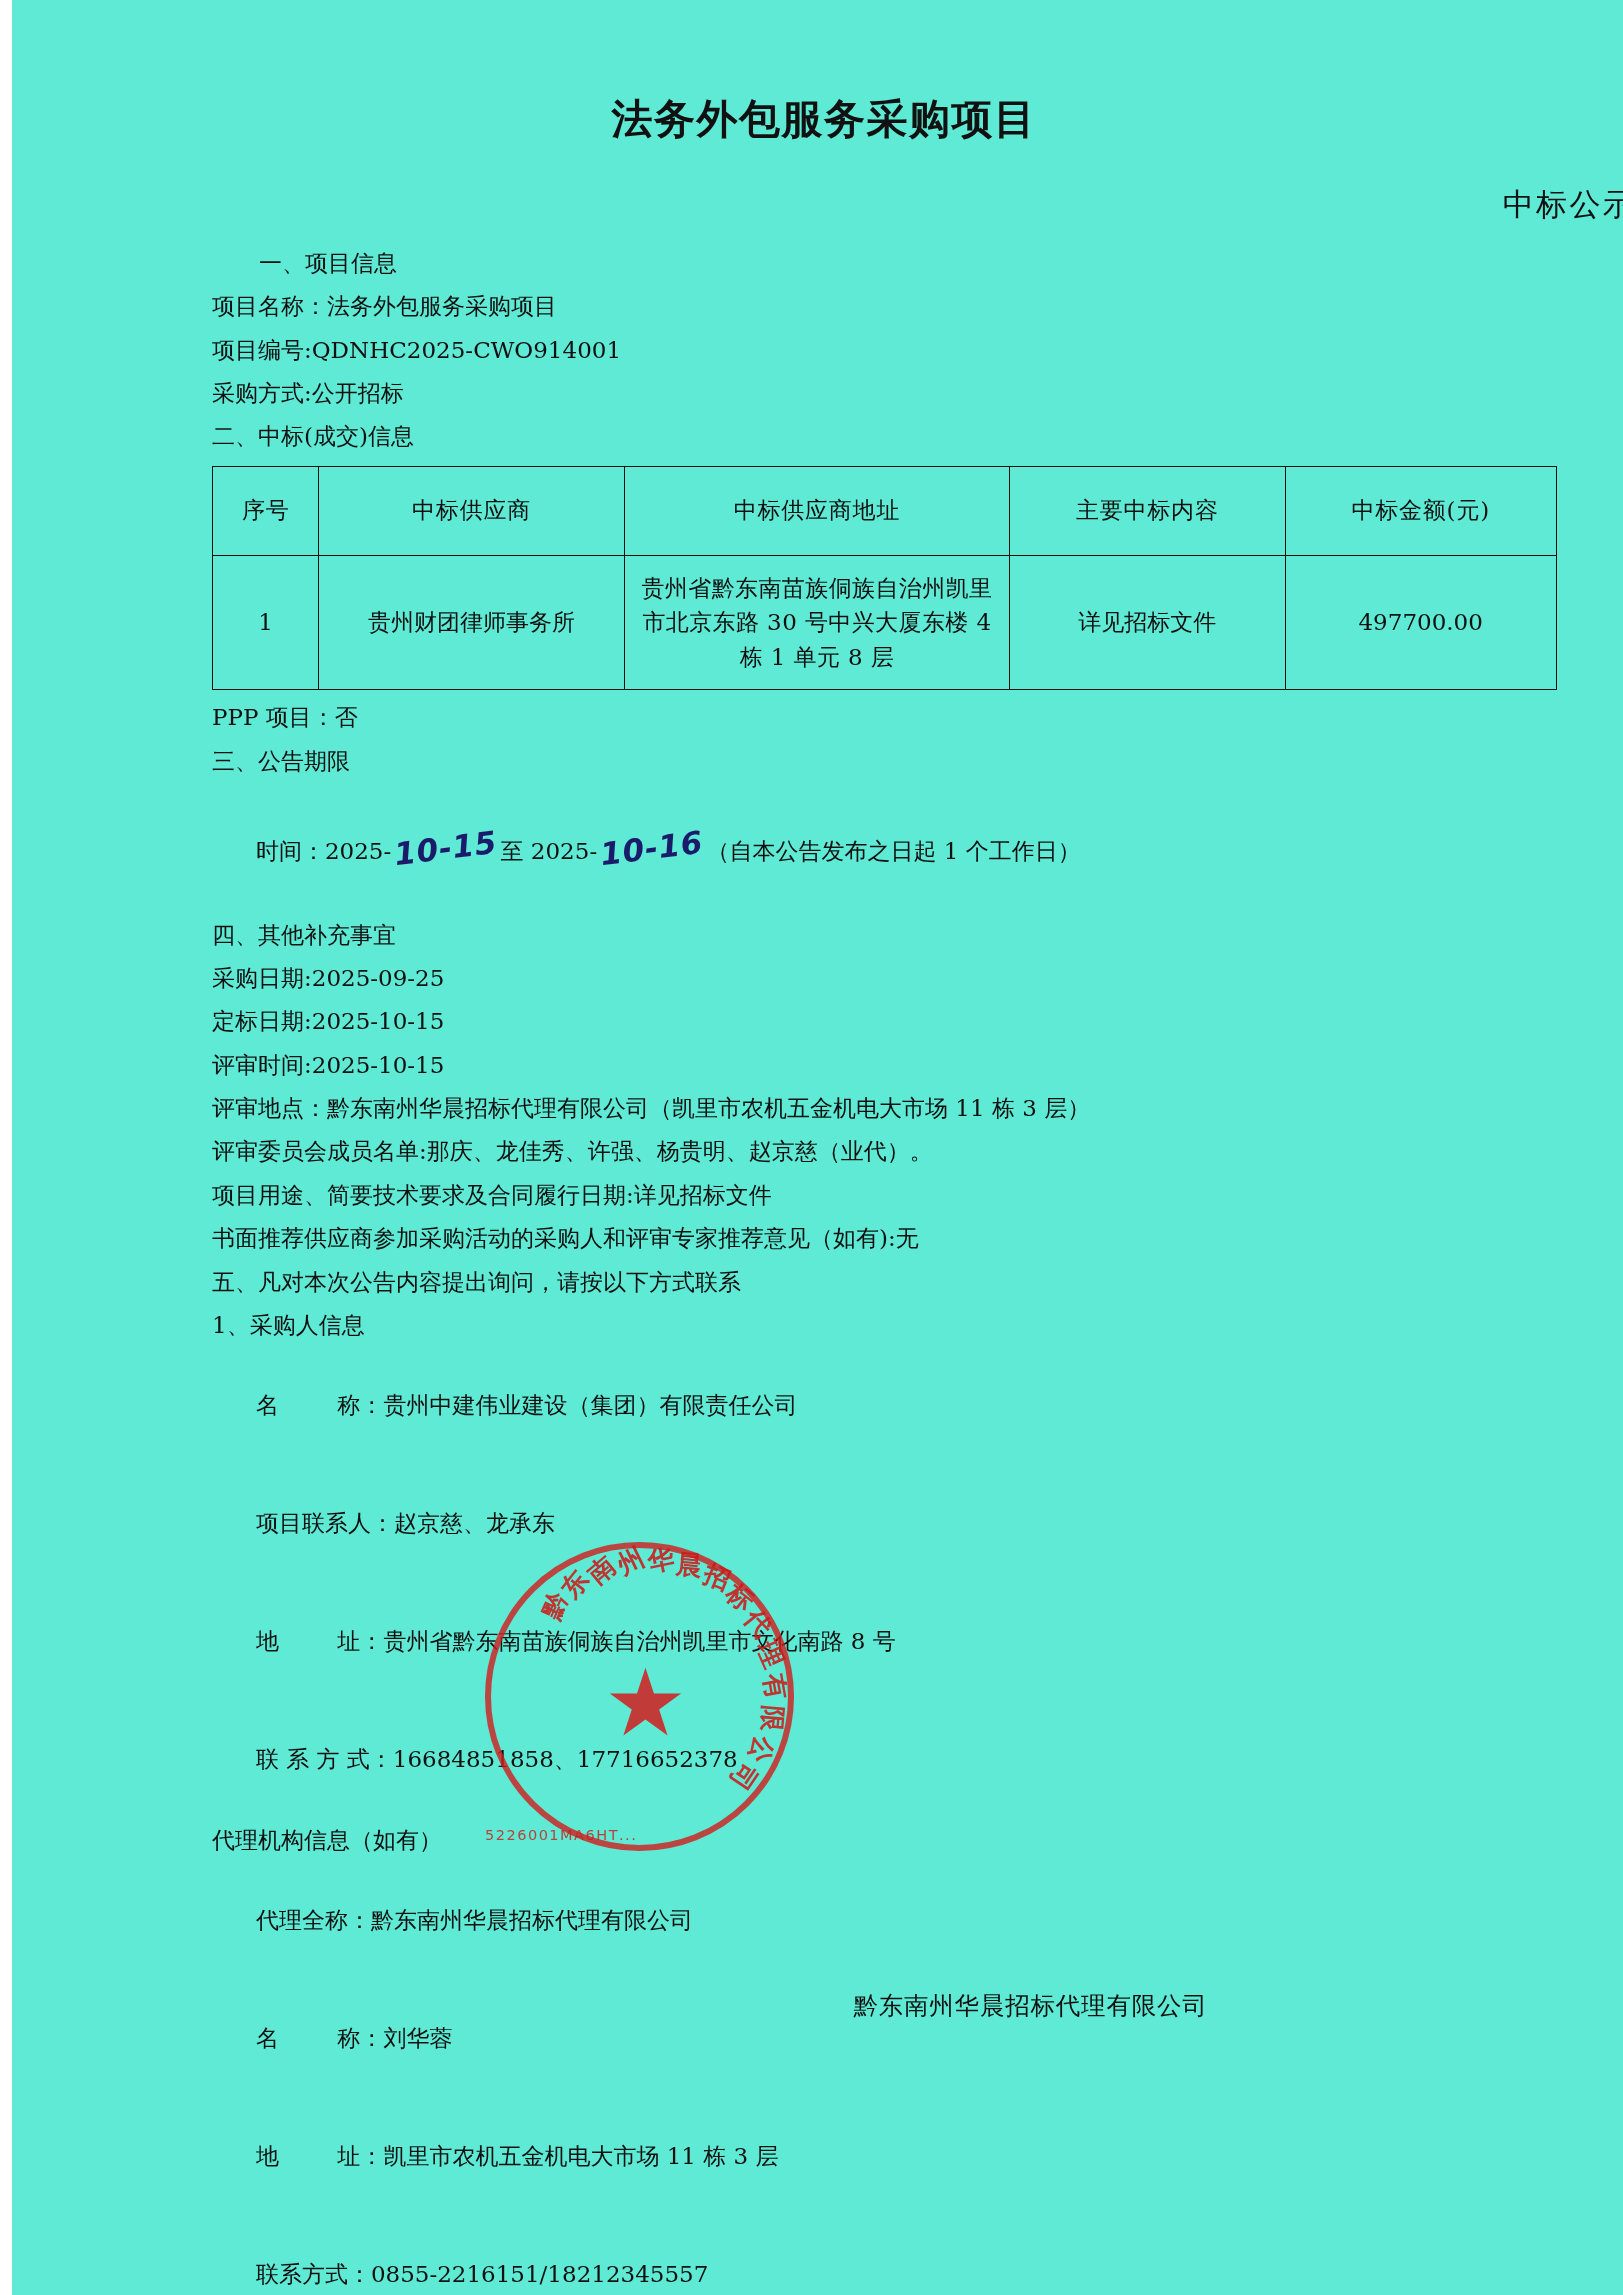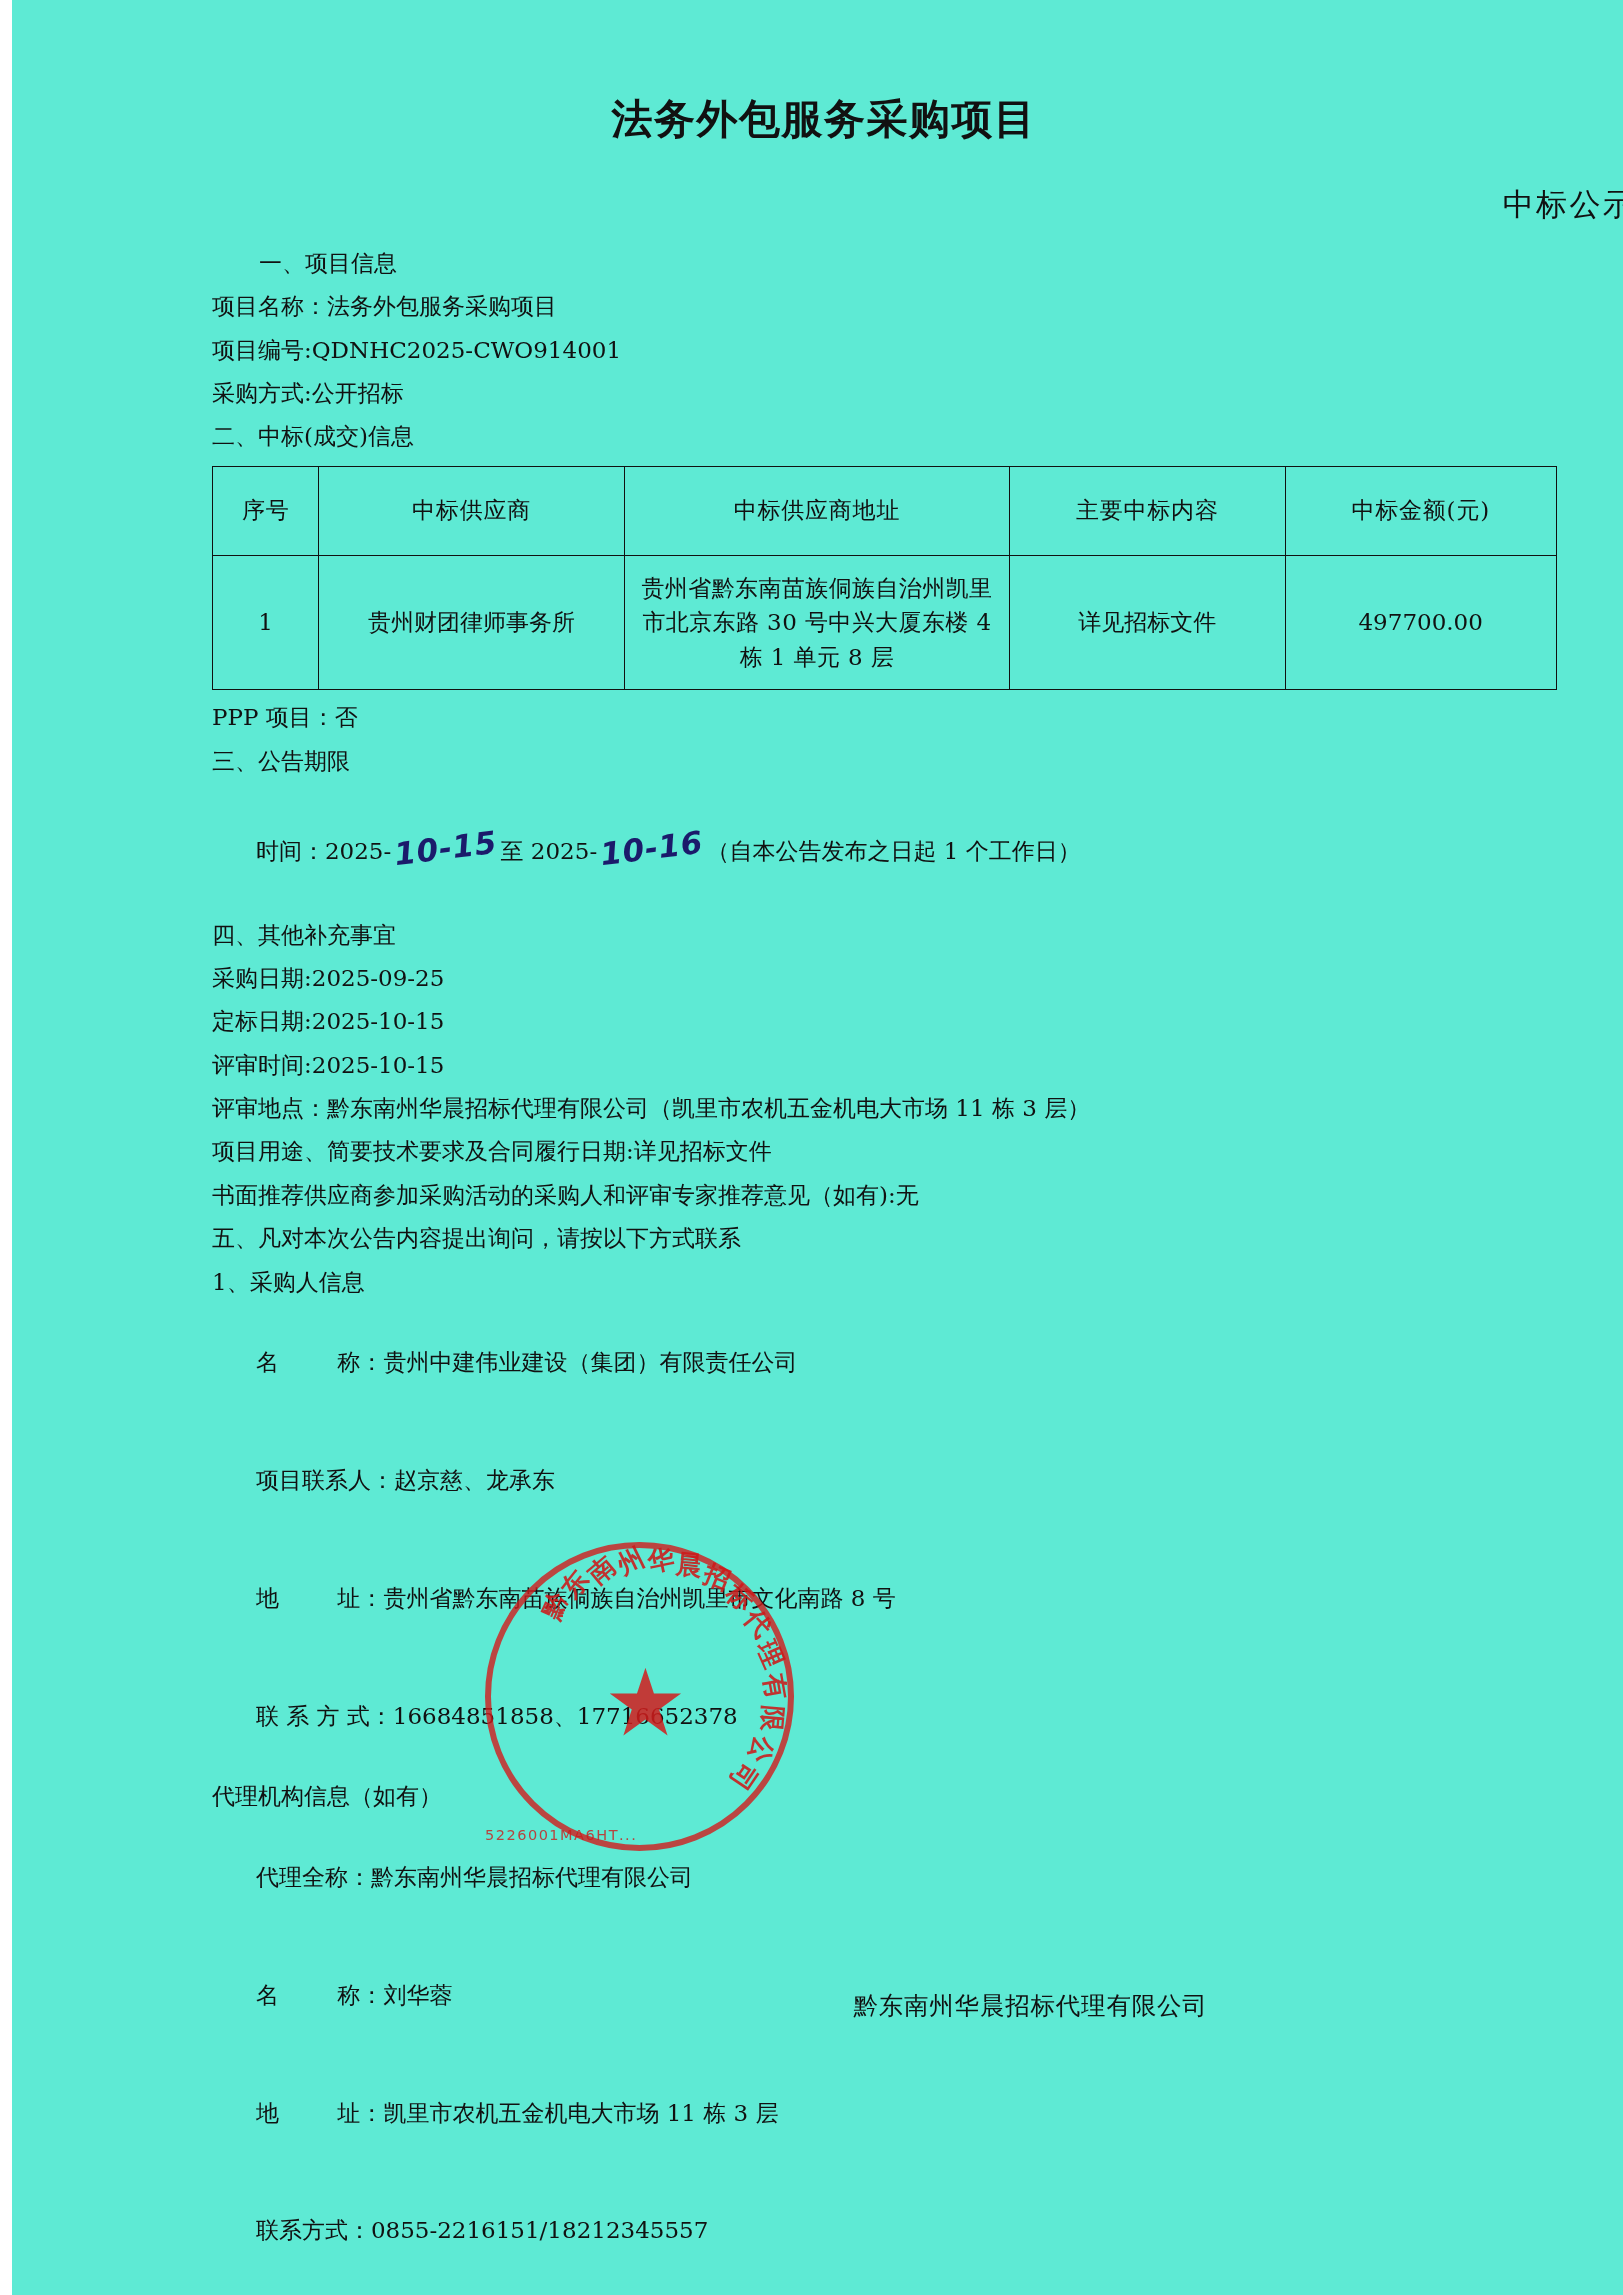--- a/index.html
+++ b/index.html
@@ -208,20 +208,21 @@
     <div class="line">三、公告期限</div>
     <div class="line">
       <span>时间：2025-</span><span class="hand">10-15</span><span>至 2025-</span><span class="hand">10-16</span><span>（自本公告发布之日起 1 个工作日）</span>
     </div>
 
     <div class="line">四、其他补充事宜</div>
     <div class="line">采购日期:2025-09-25</div>
     <div class="line">定标日期:2025-10-15</div>
     <div class="line">评审时间:2025-10-15</div>
     <div class="line">评审地点：黔东南州华晨招标代理有限公司（凯里市农机五金机电大市场 11 栋 3 层）</div>
+    <div class="line">评审委员会成员名单:那庆、龙佳秀、许强、杨贵明、赵京慈（业代）。</div>
     <div class="line">项目用途、简要技术要求及合同履行日期:详见招标文件</div>
     <div class="line">书面推荐供应商参加采购活动的采购人和评审专家推荐意见（如有):无</div>
 
     <div class="line">五、凡对本次公告内容提出询问，请按以下方式联系</div>
     <div class="line">1、采购人信息</div>
     <div class="line">
       <span>名        称：</span><span>贵州中建伟业建设（集团）有限责任公司</span>
     </div>
     <div class="line">
       <span>项目联系人：</span><span>赵京慈、龙承东</span>

